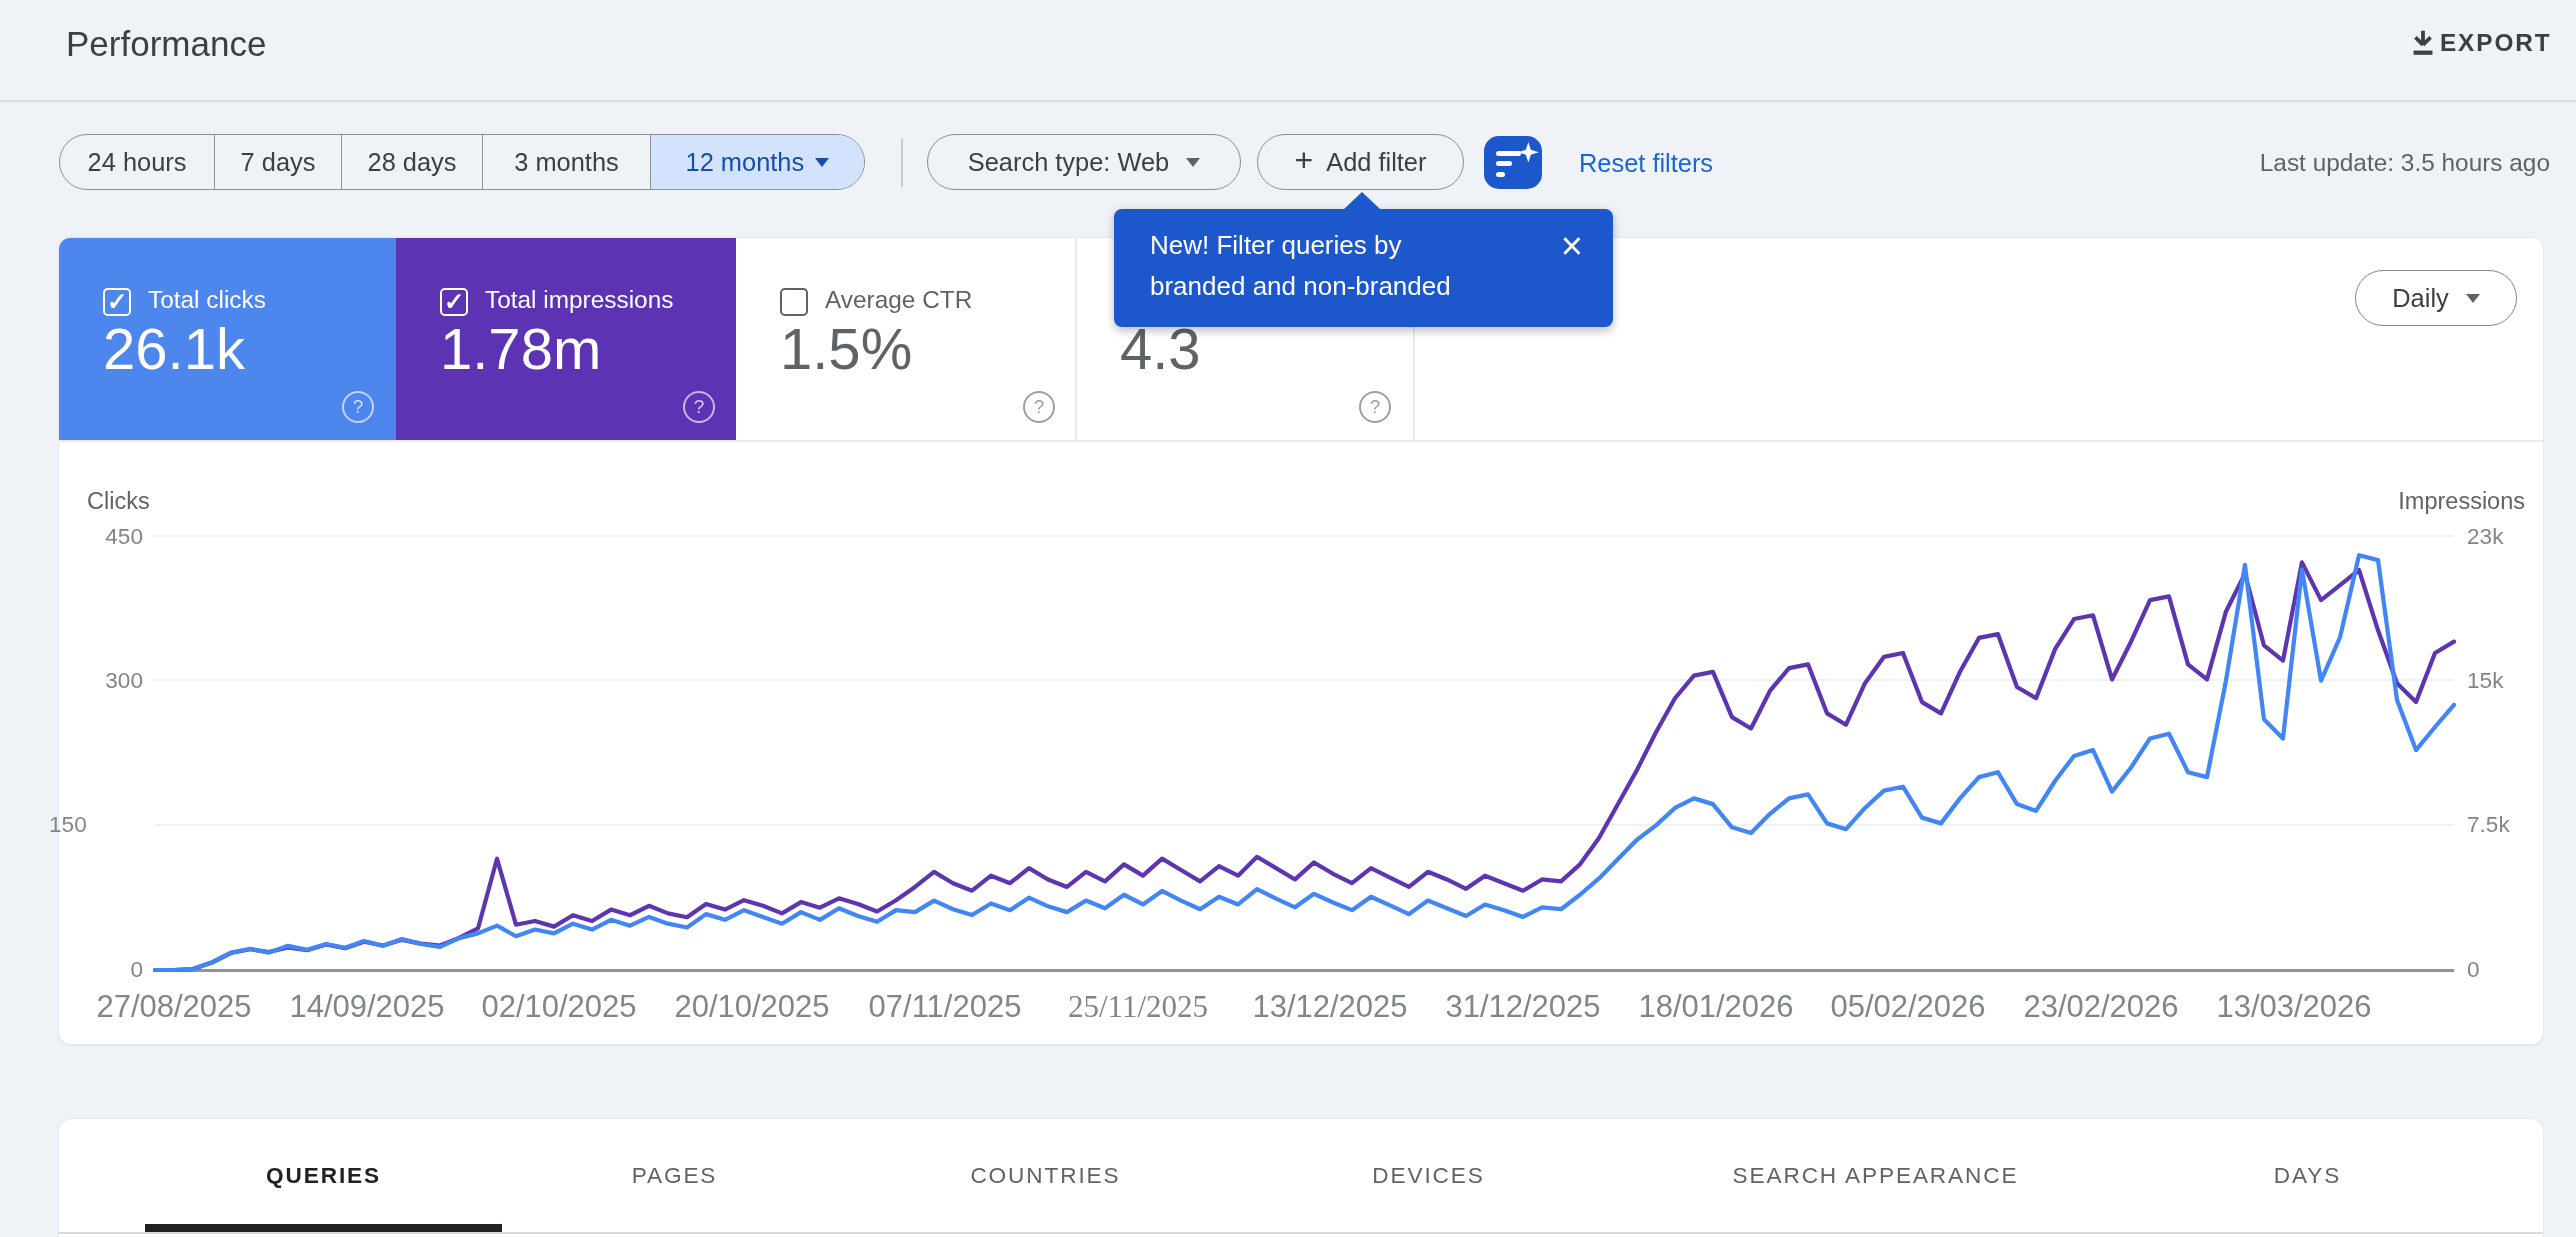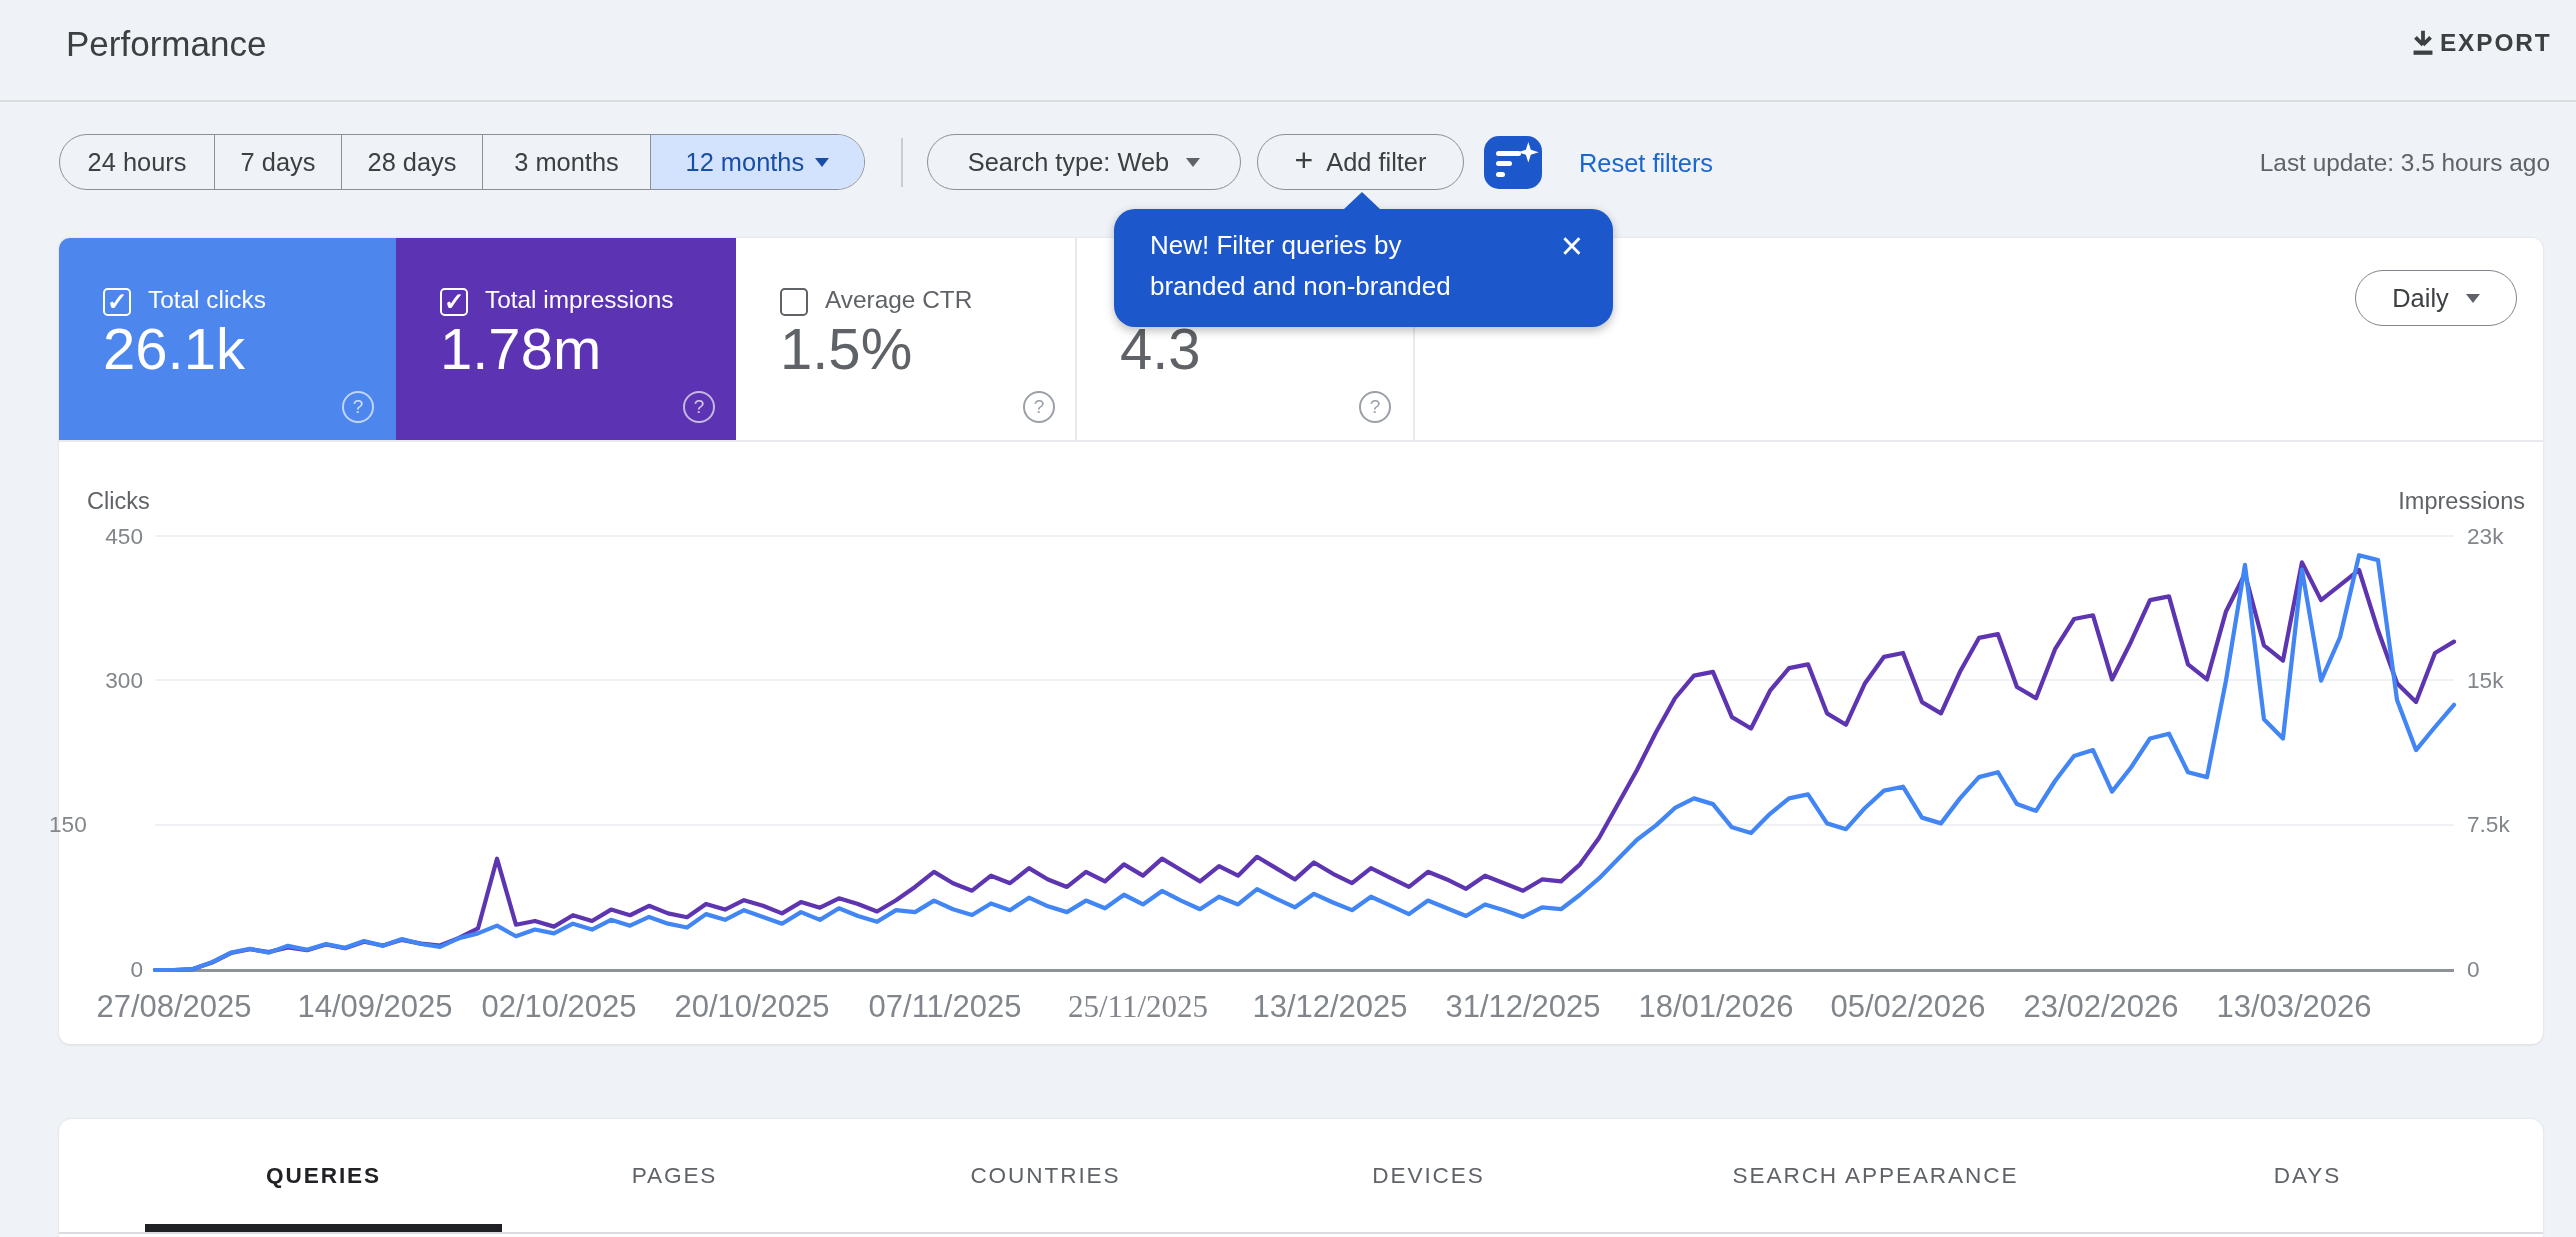--- a/index.html
+++ b/index.html
@@ -21,21 +21,21 @@
   .vert-divider{width:1.9px;background:#c9cdd3;}
   .pill{height:56px;box-sizing:border-box;border:1.9px solid #8b9097;border-radius:30px;display:flex;align-items:center;justify-content:center;font-size:25.4px;color:#3c4043;cursor:pointer;background:transparent;gap:17px;}
   .caret{width:0;height:0;border-left:7.5px solid transparent;border-right:7.5px solid transparent;border-top:9.4px solid #5f6368;}
   .seg.selected .caret{border-top-color:#174ea6;}
   .link{color:#1967d2;font-size:25.4px;cursor:pointer;}
   .muted{color:#5f6368;}
   .squircle{left:1484px;top:136px;width:58px;height:53px;background:#1c57cc;border-radius:15px;cursor:pointer;}
   .bar{position:absolute;background:#fff;border-radius:3.8px;height:4.7px;}
 
   
-  .tooltip{left:1114px;top:209px;width:499px;height:118px;background:#1c57cc;border-radius:21px;box-shadow:0 3.8px 9.4px rgba(0,0,0,.25);z-index:30;}
+  .tooltip{left:1114px;top:209px;width:499px;height:118px;background:#1c57cc;border-radius:8px;box-shadow:0 3.8px 9.4px rgba(0,0,0,.25);z-index:30;}
   .tooltip .tip{position:absolute;left:229px;top:-17px;width:0;height:0;border-left:19px solid transparent;border-right:19px solid transparent;border-bottom:18px solid #1c57cc;}
   .tooltip-line{position:absolute;left:36px;color:#fff;font-size:26px;}
   .tooltip-close{position:absolute;right:20.7px;top:17px;width:41px;height:41px;color:#fff;font-size:38px;line-height:41px;text-align:center;cursor:pointer;}
 
   
   .panel{left:59px;top:238px;width:2484px;height:806px;background:#fff;border-radius:11.3px;box-shadow:0 0.9px 2.8px rgba(60,64,67,.12);}
   .card{position:absolute;top:0;height:202px;cursor:pointer;}
   .card .cb{position:absolute;left:44px;top:50px;width:24.4px;height:24.4px;border:2.8px solid #fff;border-radius:4.7px;box-sizing:content-box;font-size:24.4px;line-height:24.4px;text-align:center;color:#fff;font-weight:700;}
   .card .cb.empty{border-color:#5f6368;color:transparent;}
   .card .lbl{position:absolute;left:89px;top:48px;font-size:24.4px;color:#fff;white-space:nowrap;}
@@ -188,21 +188,21 @@
   <div class="abs gridline" style="left:155px;top:679px;width:2299px;"></div>
   <div class="abs gridline" style="left:155px;top:824px;width:2299px;"></div>
   <div class="abs gridline zero" style="left:155px;top:969px;width:2299px;"></div>
 
   <svg class="abs" style="left:155px;top:536px;overflow:visible;" width="2299" height="434" viewBox="0 0 2445 462" preserveAspectRatio="none">
       <polyline points="0.0,462.0 20.2,462.0 40.4,461.0 60.6,454.0 80.8,443.9 101.0,439.9 121.2,442.9 141.4,437.9 161.7,440.9 181.9,434.9 202.1,438.9 222.3,431.9 242.5,435.9 262.7,429.9 282.9,433.9 303.1,435.9 323.3,427.9 343.5,417.8 363.7,343.5 383.9,413.8 404.1,409.8 424.3,415.8 444.5,403.7 464.8,409.8 485.0,397.7 505.2,403.7 525.4,393.7 545.6,401.7 565.8,405.8 586.0,391.7 606.2,397.7 626.4,387.7 646.6,393.7 666.8,401.7 687.0,389.7 707.2,395.7 727.4,385.7 747.6,391.7 767.9,399.7 788.1,387.7 808.3,373.6 828.5,357.5 848.7,369.6 868.9,377.6 889.1,361.6 909.3,369.6 929.5,353.5 949.7,365.6 969.9,373.6 990.1,357.5 1010.3,367.6 1030.5,349.5 1050.7,361.6 1071.0,343.5 1091.2,355.5 1111.4,367.6 1131.6,351.5 1151.8,361.6 1172.0,341.5 1192.2,353.5 1212.4,365.6 1232.6,347.5 1252.8,359.6 1273.0,369.6 1293.2,353.5 1313.4,363.6 1333.6,373.6 1353.8,357.5 1374.0,365.6 1394.3,375.6 1414.5,361.6 1434.7,369.6 1454.9,377.6 1475.1,365.6 1495.3,367.6 1515.5,349.5 1535.7,321.4 1555.9,285.2 1576.1,249.1 1596.3,208.9 1616.5,172.7 1636.7,148.6 1656.9,144.6 1677.1,192.8 1697.4,204.9 1717.6,164.7 1737.8,140.6 1758.0,136.6 1778.2,188.8 1798.4,200.9 1818.6,156.7 1838.8,128.6 1859.0,124.5 1879.2,176.8 1899.4,188.8 1919.6,144.6 1939.8,108.5 1960.0,104.5 1980.2,160.7 2000.5,172.7 2020.7,120.5 2040.9,88.4 2061.1,84.4 2081.3,152.7 2101.5,112.5 2121.7,68.3 2141.9,64.3 2162.1,136.6 2182.3,152.7 2202.5,80.3 2222.7,40.2 2242.9,116.5 2263.1,132.6 2283.3,28.1 2303.6,68.3 2323.8,52.2 2344.0,36.2 2364.2,100.4 2384.4,156.7 2404.6,176.8 2424.8,124.5 2445.0,112.5" fill="none" stroke="#5e35b1" stroke-width="4.5" stroke-linejoin="round" stroke-linecap="round"></polyline>
       <polyline points="0.0,462.0 20.2,462.0 40.4,461.0 60.6,453.8 80.8,443.5 101.0,439.4 121.2,443.5 141.4,436.3 161.7,440.4 181.9,434.3 202.1,438.4 222.3,431.2 242.5,436.3 262.7,429.1 282.9,434.3 303.1,437.4 323.3,428.1 343.5,423.0 363.7,414.8 383.9,426.1 404.1,418.9 424.3,423.0 444.5,412.7 464.8,418.9 485.0,408.6 505.2,414.8 525.4,405.5 545.6,412.7 565.8,416.8 586.0,402.5 606.2,408.6 626.4,398.3 646.6,405.5 666.8,412.7 687.0,400.4 707.2,408.6 727.4,396.3 747.6,404.5 767.9,410.7 788.1,398.3 808.3,400.4 828.5,388.1 848.7,397.3 868.9,403.5 889.1,391.2 909.3,398.3 929.5,385.0 949.7,394.2 969.9,400.4 990.1,388.1 1010.3,396.3 1030.5,381.9 1050.7,392.2 1071.0,377.8 1091.2,388.1 1111.4,397.3 1131.6,384.0 1151.8,392.2 1172.0,375.8 1192.2,386.0 1212.4,395.3 1232.6,380.9 1252.8,390.1 1273.0,398.3 1293.2,384.0 1313.4,393.2 1333.6,402.5 1353.8,388.1 1374.0,396.3 1394.3,404.5 1414.5,392.2 1434.7,398.3 1454.9,405.5 1475.1,395.3 1495.3,397.3 1515.5,381.9 1535.7,364.5 1555.9,343.9 1576.1,323.4 1596.3,308.0 1616.5,289.5 1636.7,279.3 1656.9,285.4 1677.1,310.1 1697.4,316.2 1717.6,295.7 1737.8,279.3 1758.0,275.1 1778.2,305.9 1798.4,312.1 1818.6,289.5 1838.8,271.0 1859.0,266.9 1879.2,299.8 1899.4,305.9 1919.6,279.3 1939.8,256.7 1960.0,251.5 1980.2,285.4 2000.5,292.6 2020.7,260.8 2040.9,234.1 2061.1,227.9 2081.3,272.1 2101.5,246.4 2121.7,215.6 2141.9,210.5 2162.1,251.5 2182.3,256.7 2202.5,154.0 2222.7,30.8 2242.9,195.1 2263.1,215.6 2283.3,35.9 2303.6,154.0 2323.8,107.8 2344.0,20.5 2364.2,25.7 2384.4,174.5 2404.6,227.9 2424.8,203.3 2445.0,179.7" fill="none" stroke="#4285f4" stroke-width="4.5" stroke-linejoin="round" stroke-linecap="round"></polyline>
     </svg>
 
   <span class="date-label" style="left:80px;">27/08/2025</span>
-  <span class="date-label" style="left:281px;">14/09/2025</span>
+  <span class="date-label" style="left:273px;">14/09/2025</span>
   <span class="date-label" style="left:465px;">02/10/2025</span>
   <span class="date-label" style="left:658px;">20/10/2025</span>
   <span class="date-label" style="left:851px;">07/11/2025</span>
   <span class="date-label" style="left:1044px;font-family:Liberation Serif, serif;">25/11/2025</span>
   <span class="date-label" style="left:1236px;">13/12/2025</span>
   <span class="date-label" style="left:1429px;">31/12/2025</span>
   <span class="date-label" style="left:1622px;">18/01/2026</span>
   <span class="date-label" style="left:1814px;">05/02/2026</span>
   <span class="date-label" style="left:2007px;">23/02/2026</span>
   <span class="date-label" style="left:2200px;">13/03/2026</span>

